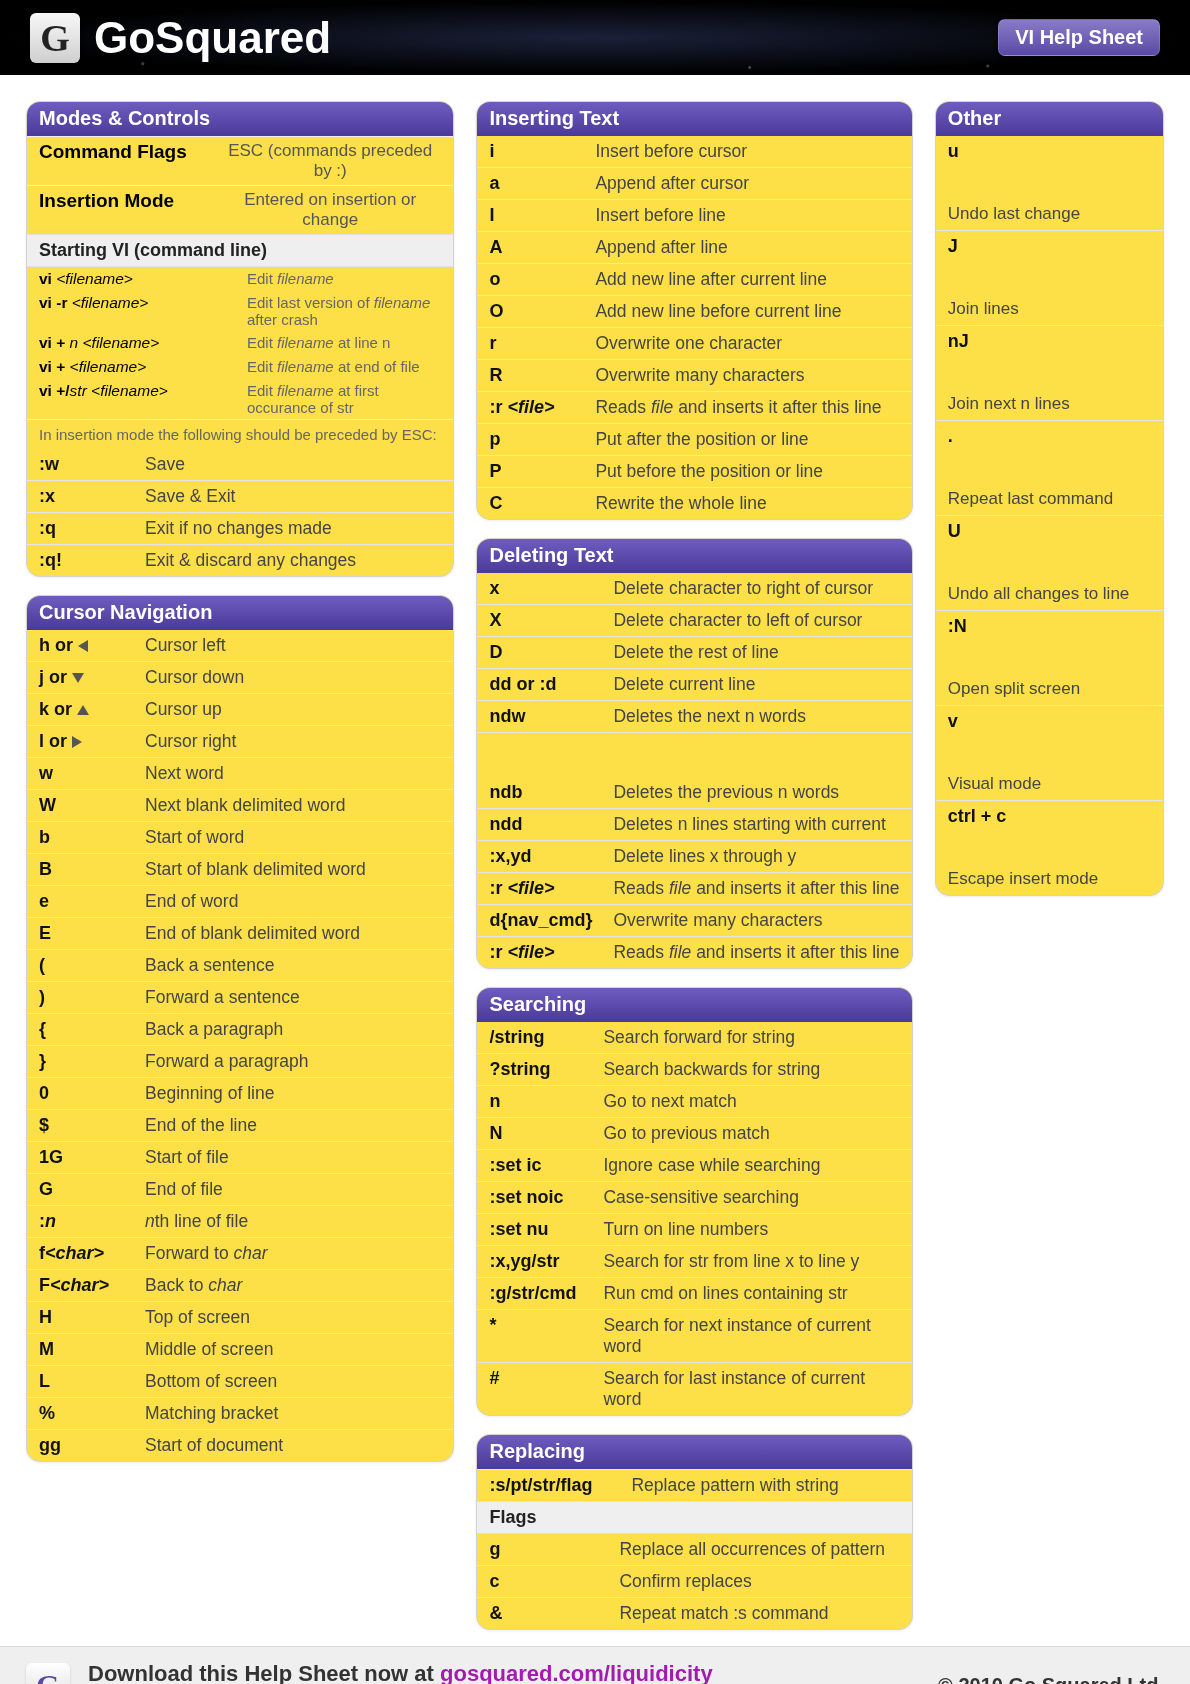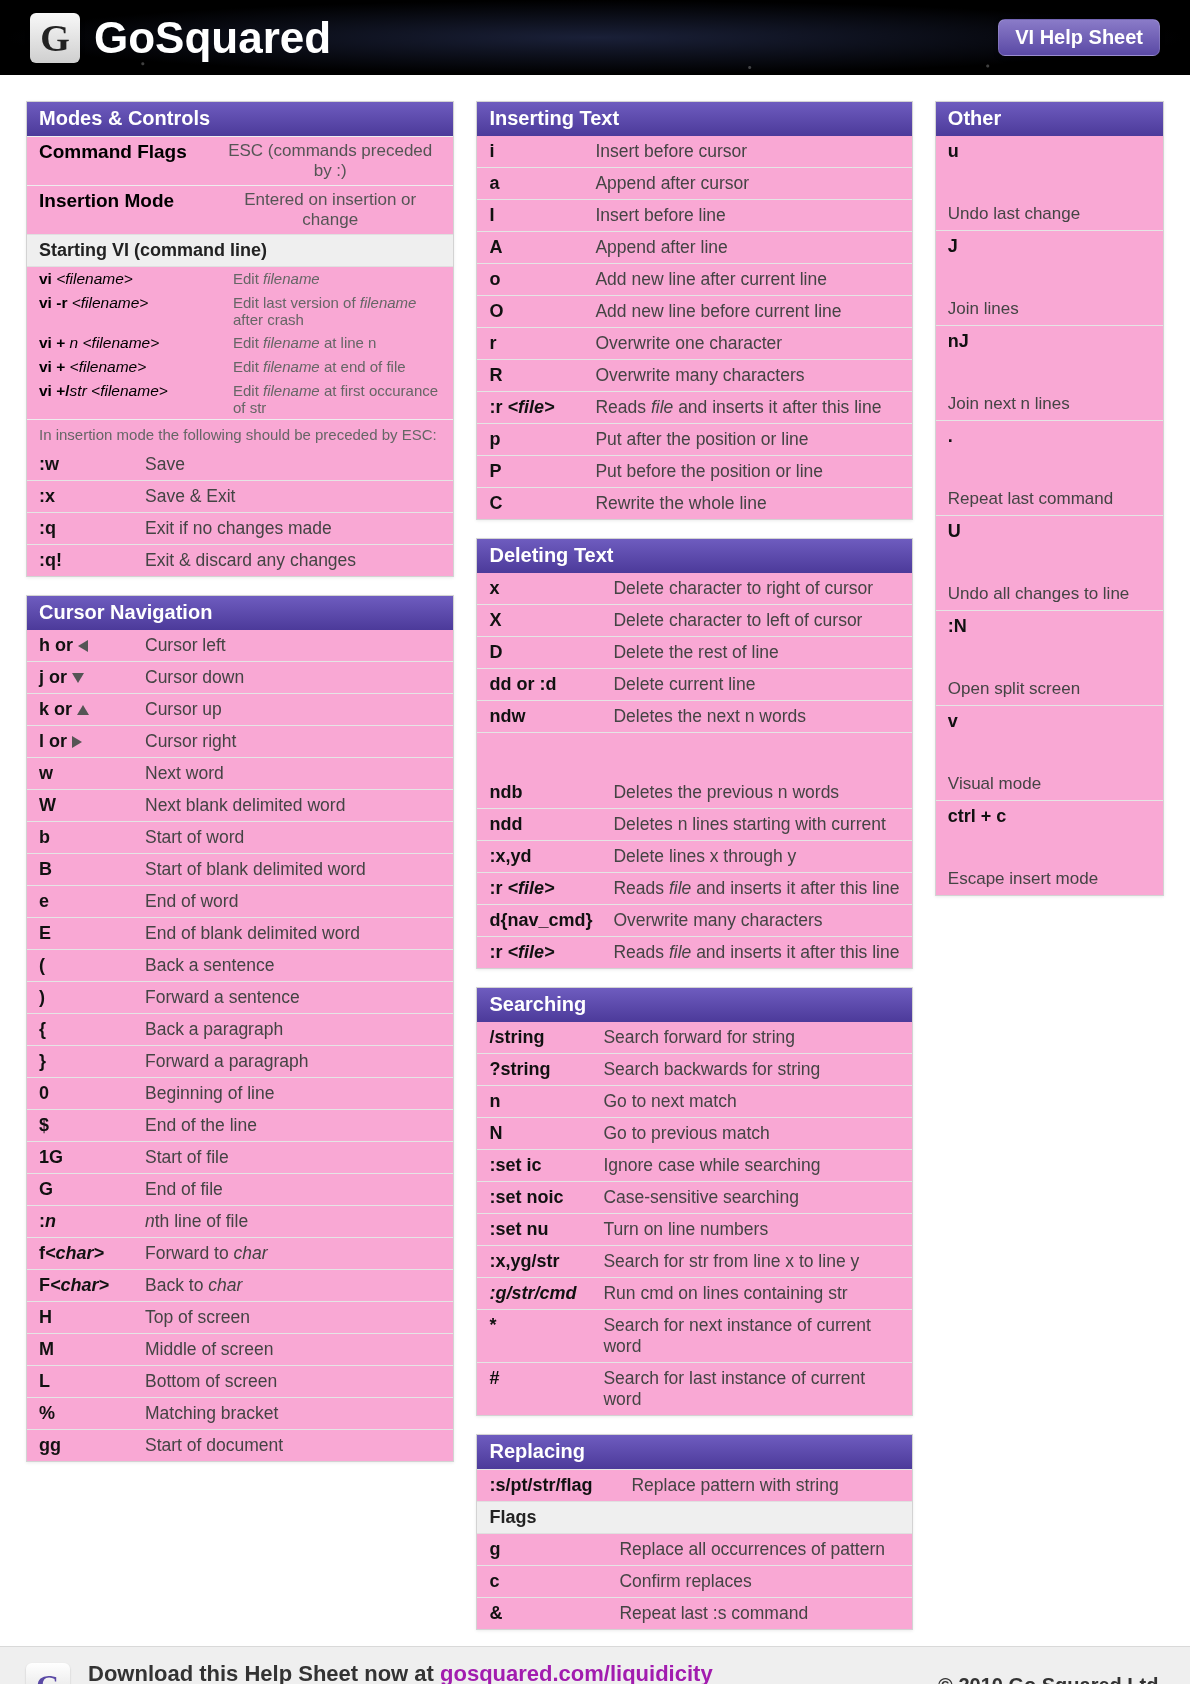--- a/index.html
+++ b/index.html
@@ -22,37 +22,37 @@
   .brand-name { color:#fff; font-size:44px; font-weight:700; }
   .badge { background:linear-gradient(180deg,#8a7bc8,#5a49a5); color:#fff;
            padding:6px 16px; border-radius:7px; font-size:20px; font-weight:600;
            box-shadow:0 2px 4px rgba(0,0,0,.4); border:1px solid rgba(255,255,255,.15); }
   
   .content { display:flex; gap:22px; padding:26px 26px 16px 26px; align-items:flex-start; }
   .col { display:flex; flex-direction:column; gap:18px; }
   .col:nth-child(1){ width:430px; }
   .col:nth-child(2){ width:438px; }
   .col:nth-child(3){ width:230px; }
-  .card { border:1px solid #d3d3d3; border-radius:0; overflow:hidden; background:#f9a8d4;
+  .card { border:1px solid #d3d3d3; border-radius:14px; overflow:hidden; background:#fde047;
           box-shadow:0 1px 3px rgba(0,0,0,.08); }
   .card-h { background:linear-gradient(180deg,#6e5cbf,#4c3a9a); color:#fff;
             font-size:20px; font-weight:600; padding:5px 12px 6px; }
   .row { display:flex; align-items:baseline; gap:10px; padding:5px 12px 5px 12px;
          border-top:1px solid #e5e5e5; font-size:18px; color:#444; }
   .row:first-of-type { border-top:none; }
   .row .k { font-weight:700; color:#111; min-width:88px; }
   .row .d { flex:1; font-size:17.5px; }
   .row .d em, .row .k em { font-style:italic; }
   .subhead { background:#efefef; font-weight:700; font-size:18px; padding:5px 12px;
              border-top:1px solid #e0e0e0; border-bottom:1px solid #e0e0e0; color:#222; }
   .pair { display:flex; padding:4px 12px; gap:10px; border-top:1px solid #eee; }
   .pair .l { width:170px; font-weight:700; font-size:19px; }
   .pair .r { flex:1; font-size:17px; color:#555;text-align:center; }
   .note { font-size:15px; color:#666; padding:6px 12px; border-top:1px solid #eee; }
-  .cl-row { display:flex; gap:14px; padding:3px 12px; }
+  .cl-row { display:flex; gap:28px; padding:3px 12px; }
   .cl-row .cmd { width:180px; font-weight:700; font-size:15.5px; }
   .cl-row .desc { flex:1; font-size:15px; color:#666; }
   .cl-row .desc em, .cl-row .cmd em { font-style:italic; font-weight:normal; }
   .tri { display:inline-block; width:0; height:0; vertical-align:middle; }
   .tri.l { border-top:6px solid transparent; border-bottom:6px solid transparent; border-right:10px solid #555; }
   .tri.r { border-top:6px solid transparent; border-bottom:6px solid transparent; border-left:10px solid #555; }
   .tri.u { border-left:6px solid transparent; border-right:6px solid transparent; border-bottom:10px solid #555; }
   .tri.dn{ border-left:6px solid transparent; border-right:6px solid transparent; border-top:10px solid #555; }
   .col3 .row { flex-direction:column; gap:2px; padding:5px 12px 6px; }
   .col3 .d { font-size:17px;margin-top:40px; }
@@ -385,21 +385,21 @@
             </div>
             <div class="row">
               <span class="k" style="min-width: 104px;">:set nu</span>
               <span class="d">Turn on line numbers</span>
             </div>
             <div class="row">
               <span class="k" style="min-width: 104px;">:x,yg/str</span>
               <span class="d">Search for str from line x to line y</span>
             </div>
             <div class="row">
-              <span class="k" style="min-width: 104px; font-style: italic;">:g/str/cmd</span>
+              <span class="k" style="min-width: 104px;">:g/str/cmd</span>
               <span class="d">Run cmd on lines containing str</span>
             </div>
             <div class="row">
               <span class="k" style="min-width: 104px;">*</span>
               <span class="d">Search for next instance of current word</span>
             </div>
             <div class="row">
               <span class="k" style="min-width: 104px;">#</span>
               <span class="d">Search for last instance of current word</span>
             </div>
@@ -417,21 +417,21 @@
             <div class="row">
               <span class="k" style="min-width: 120px;">g</span>
               <span class="d">Replace all occurrences of pattern</span>
             </div>
             <div class="row">
               <span class="k" style="min-width: 120px;">c</span>
               <span class="d">Confirm replaces</span>
             </div>
             <div class="row">
               <span class="k" style="min-width: 120px;">&amp;</span>
-              <span class="d">Repeat last :s command</span>
+              <span class="d">Repeat match :s command</span>
             </div>
           </div>
       </div>
     </div>
 
     <div class="col col3">
       <div class="card">
         <div class="card-h">Other</div>
         <div>
             <div class="row">

